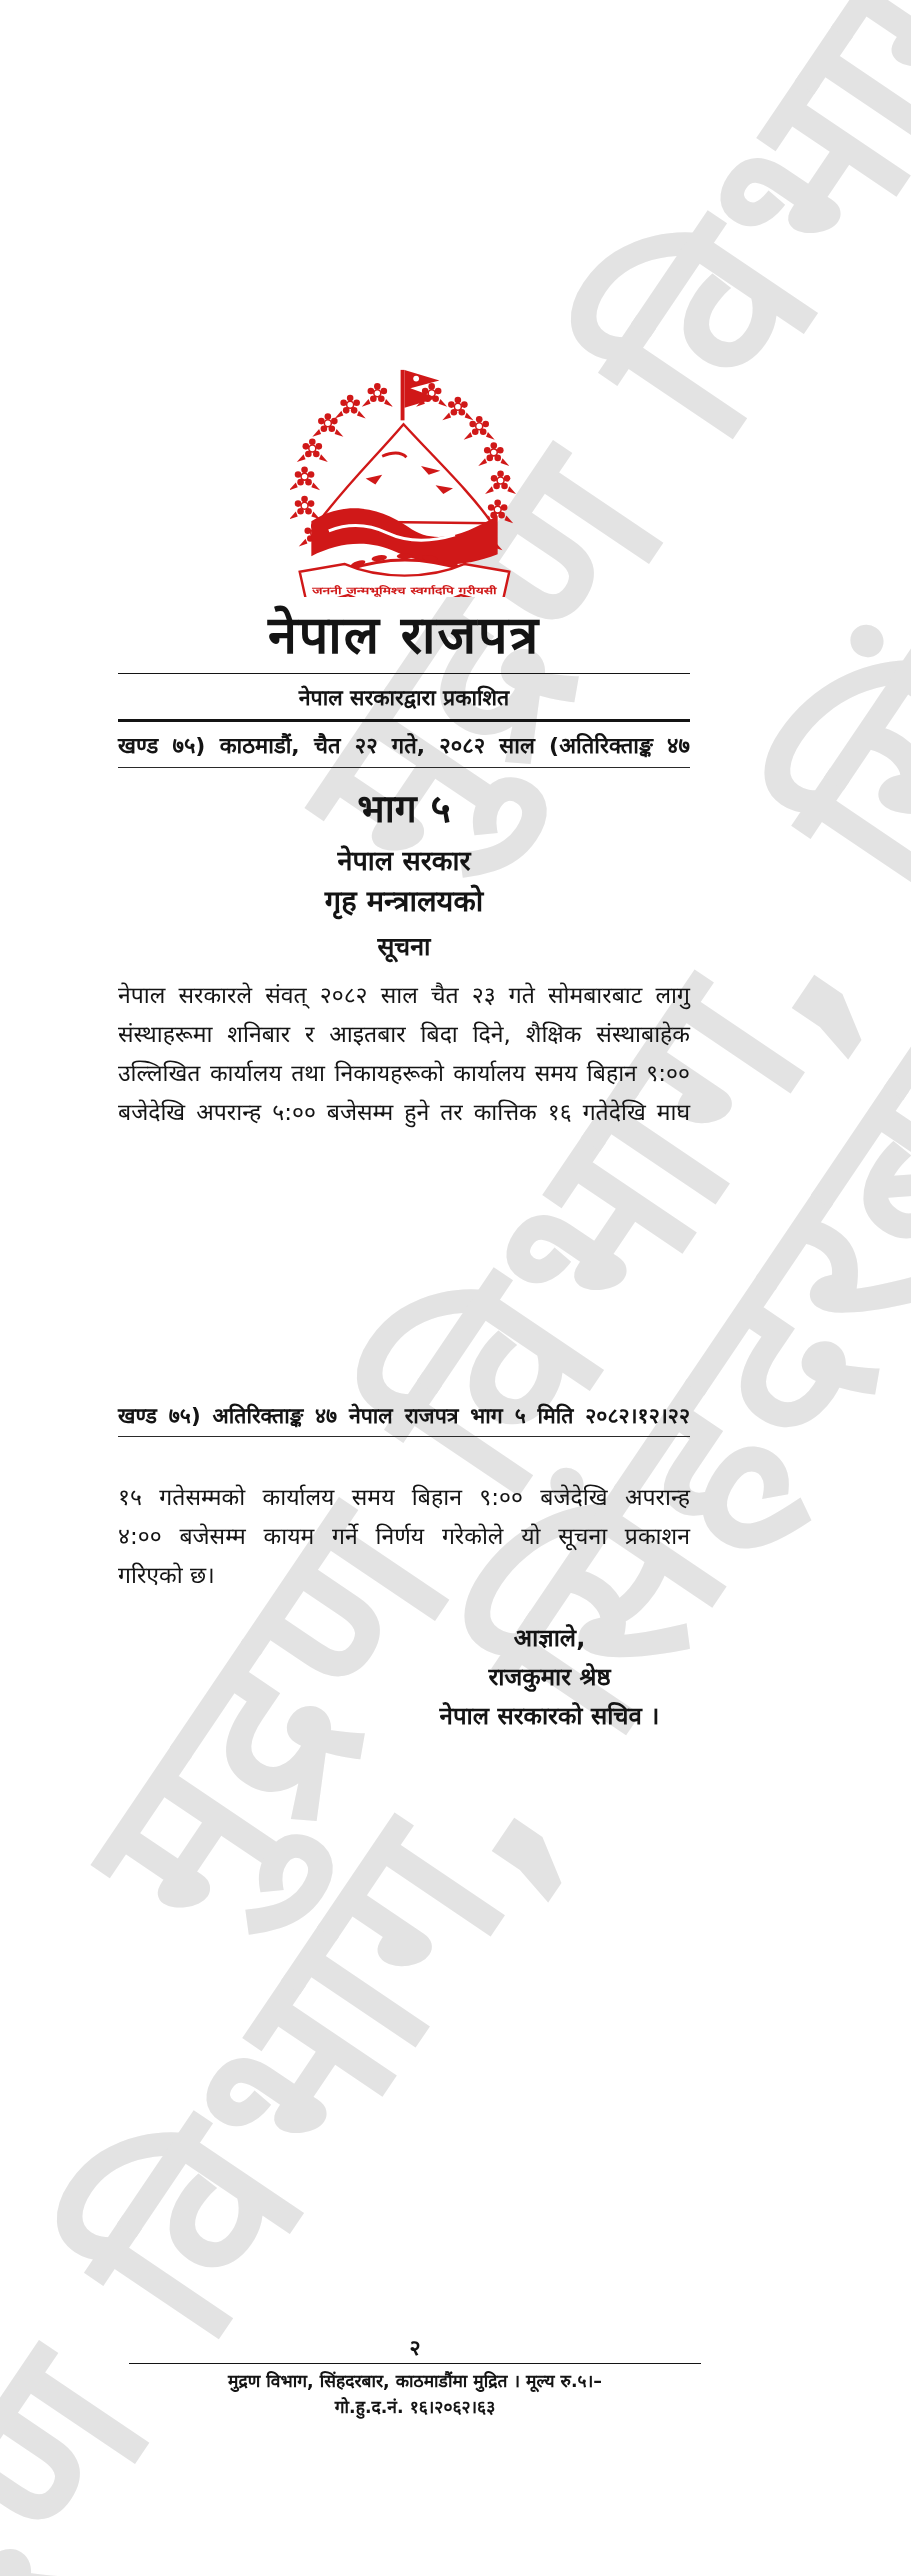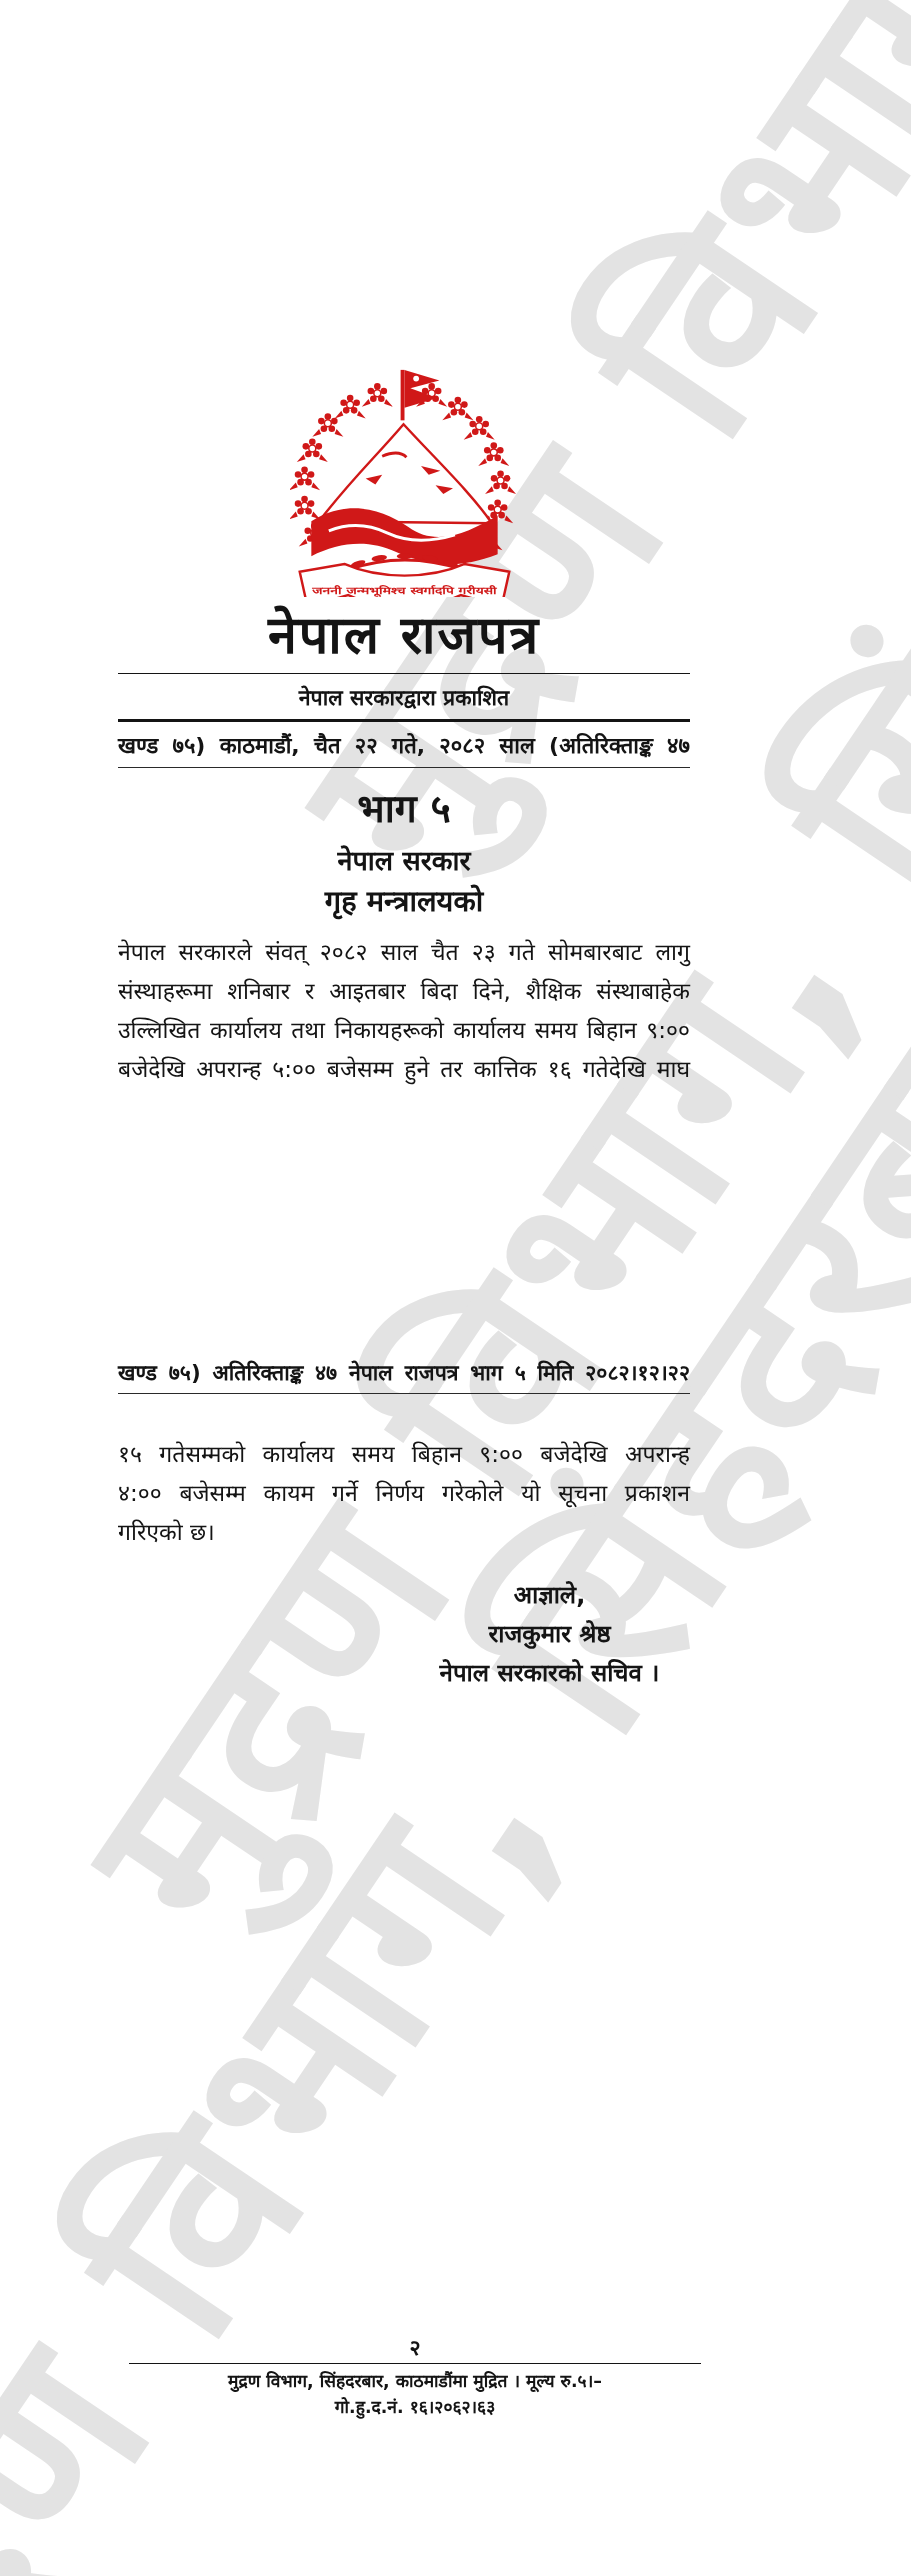--- a/index.html
+++ b/index.html
@@ -153,20 +153,21 @@
     <div class="gz-title">नेपाल राजपत्र</div>
     <div class="rule-thin"></div>
     <div class="pub-line">नेपाल सरकारद्वारा प्रकाशित</div>
     <div class="rule-thick"></div>
     <div class="issue-line">खण्ड ७५) काठमाडौं, चैत २२ गते, २०८२ साल (अतिरिक्ताङ्क ४७</div>
     <div class="rule-light"></div>
 
     <div class="part-heading">भाग ५</div>
     <div class="govt-heading">नेपाल सरकार</div>
     <div class="ministry-heading">गृह मन्त्रालयको</div>
+    <div class="notice-heading">सूचना</div>
 
     <div class="para">
       <div class="jline">नेपाल सरकारले संवत् २०८२ साल चैत २३ गते सोमबारबाट लागु</div>
       <div class="jline">संस्थाहरूमा शनिबार र आइतबार बिदा दिने, शैक्षिक संस्थाबाहेक</div>
       <div class="jline">उल्लिखित कार्यालय तथा निकायहरूको कार्यालय समय बिहान ९:००</div>
       <div class="jline">बजेदेखि अपरान्ह ५:०० बजेसम्म हुने तर कात्तिक १६ गतेदेखि माघ</div>
     </div>
 
     <div class="spacer-a"></div>
 

